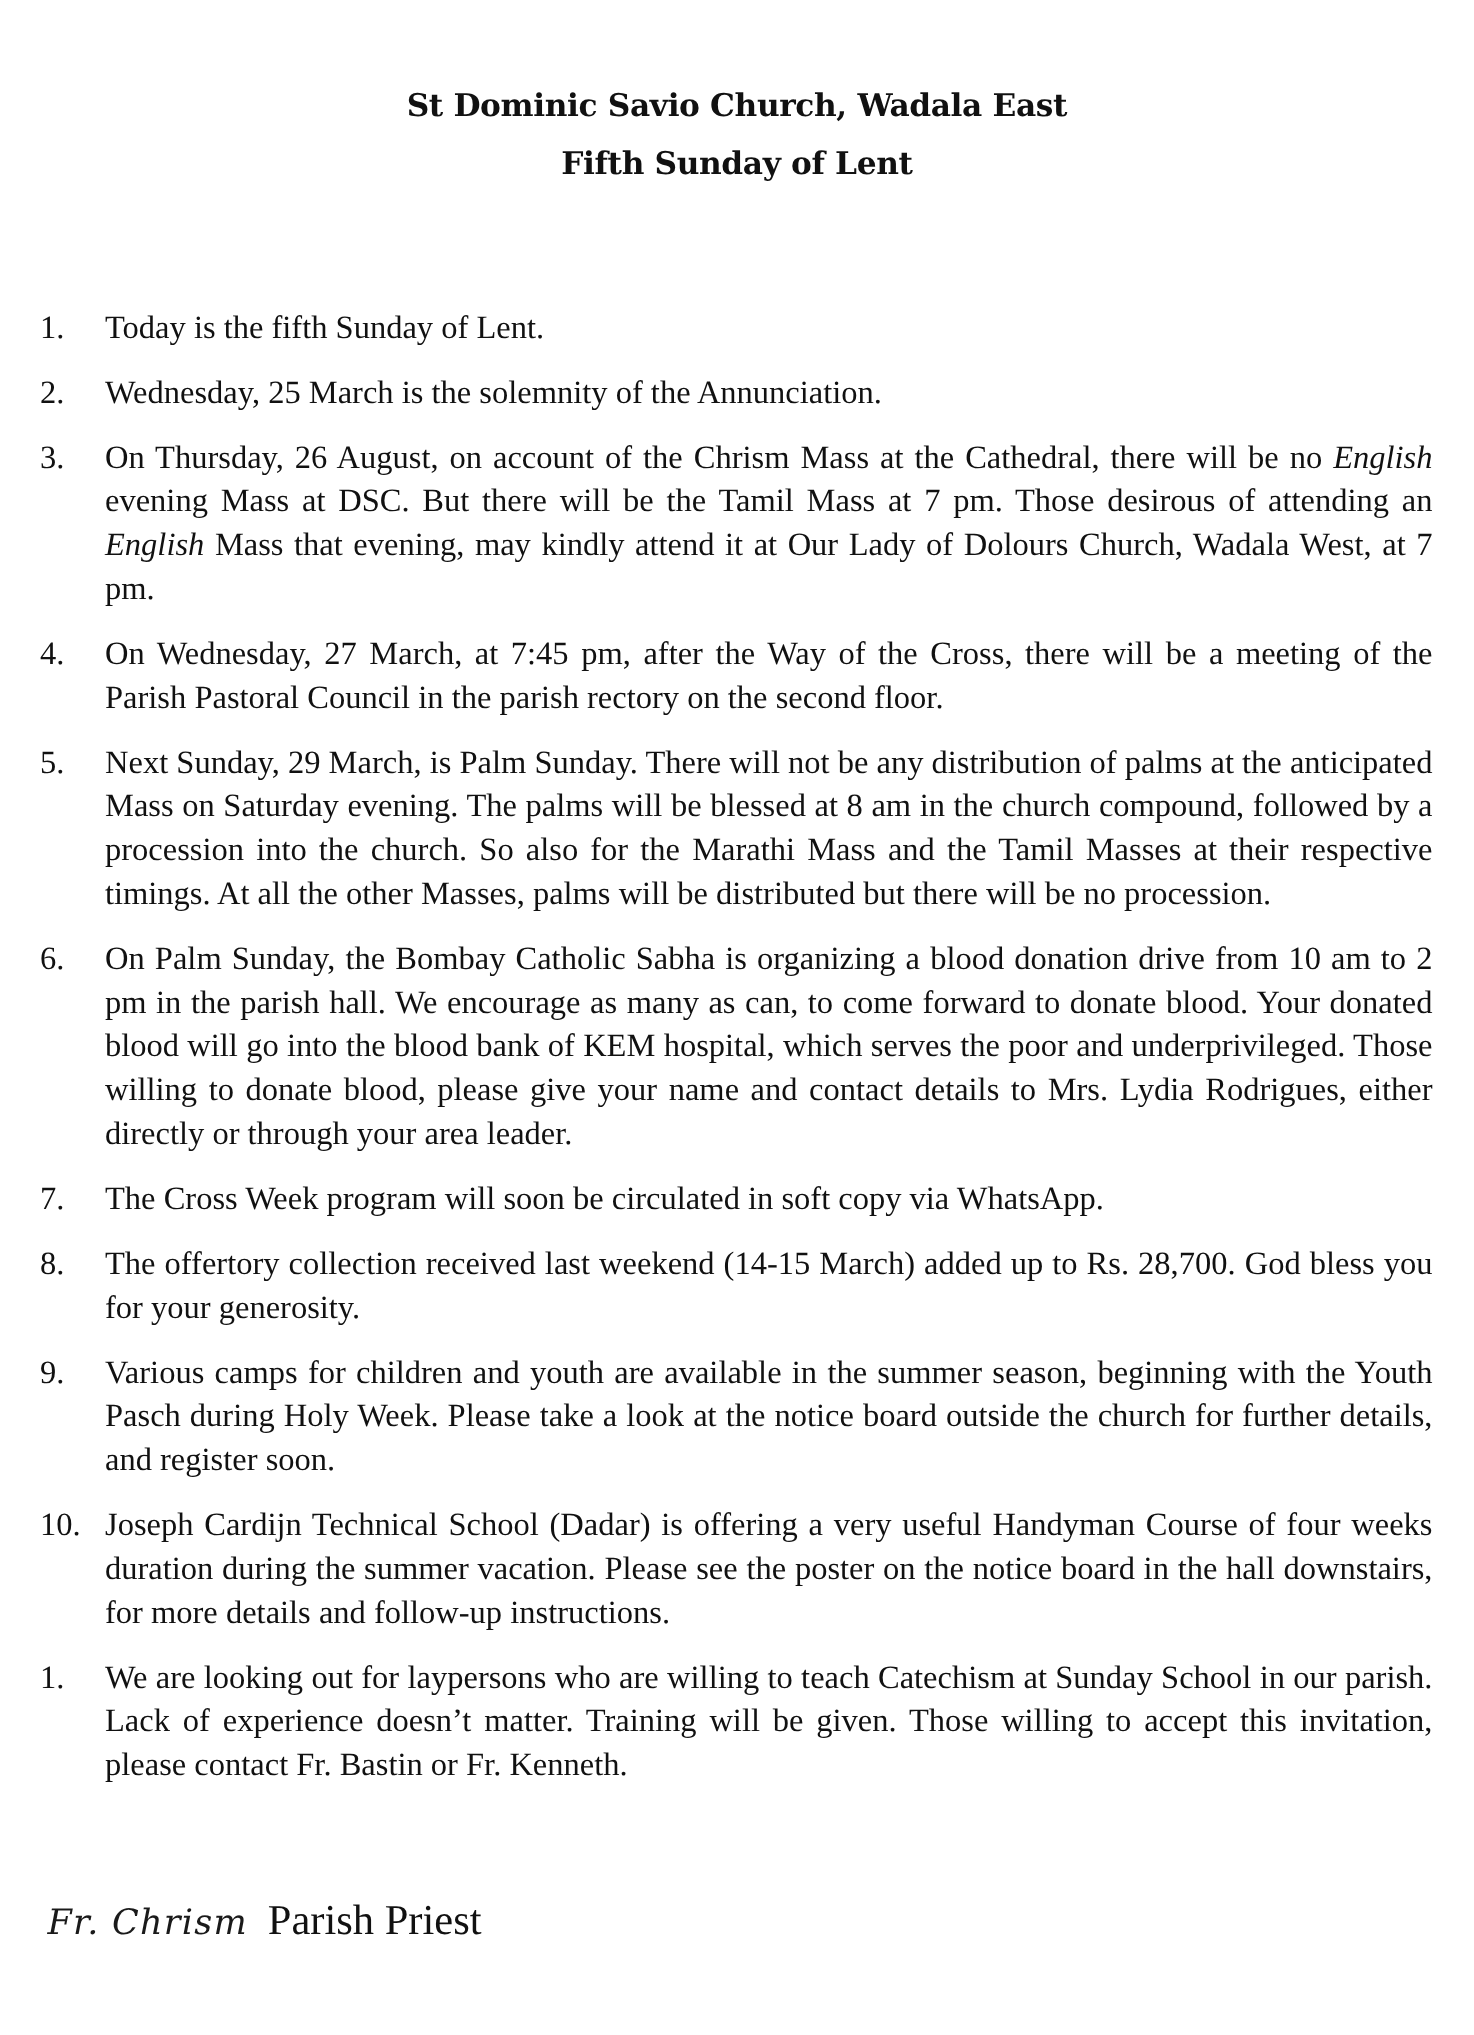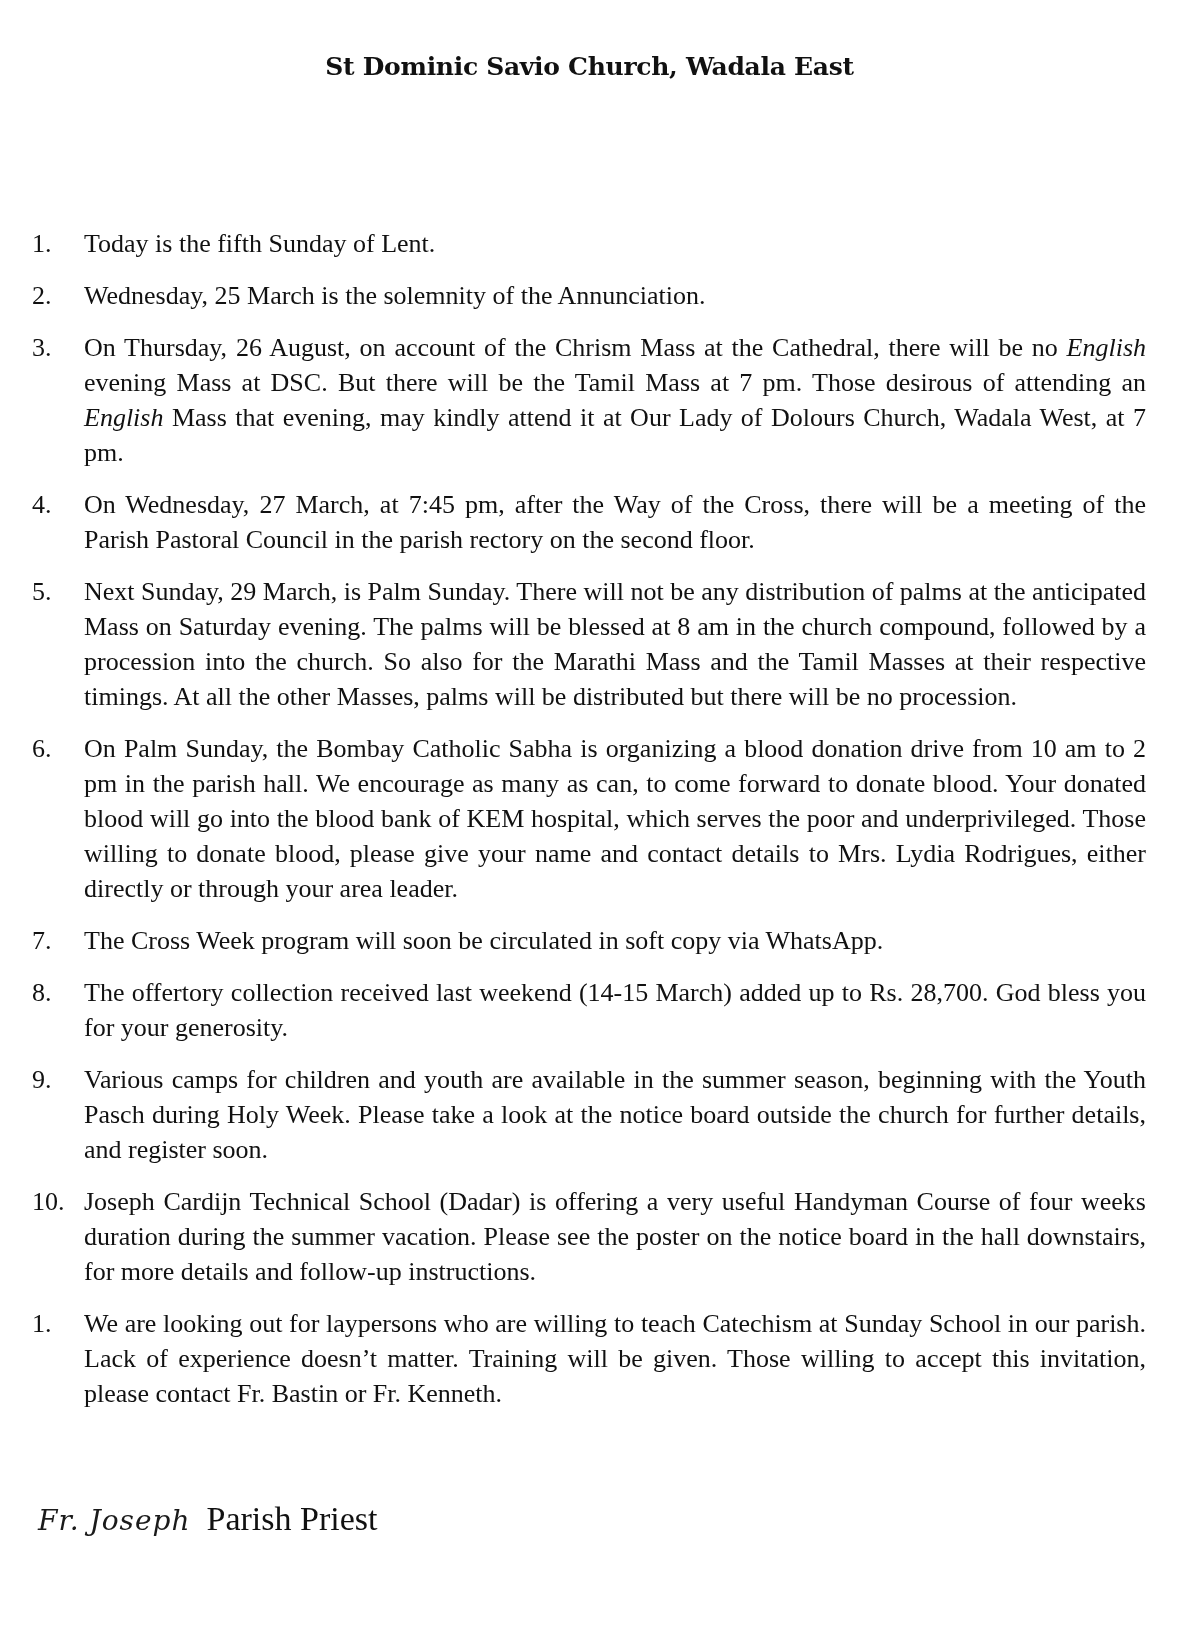--- a/index.html
+++ b/index.html
@@ -1,21 +1,21 @@
 <!DOCTYPE html>
 <html><head>
 <meta charset="utf-8">
 <style>
   html, body { margin: 0; padding: 0; background: #ffffff; }
   body {
     width: 1179px; height: 1628px; overflow: hidden;
     font-family: "DejaVu Serif", "Liberation Serif", serif;
     color: #111111;
   }
-  .page { position: relative; width: 1179px; height: 1348px; }
+  .page { position: relative; width: 1179px; height: 1348px; margin-top: 18px; }
   .header { position: absolute; left: 0; top: 44px; width: 1179px; text-align: center; }
   .header .line {
     font-family: "DejaVu Serif", serif; font-weight: bold;
     font-size: 25px; line-height: 46px; letter-spacing: -0.3px;
   }
   .list { position: absolute; left: 32px; top: 226px; width: 1114px; margin: 0; padding: 0; list-style: none; }
   .item { position: relative; padding-left: 52px; margin-bottom: 17px; }
   .item .num {
     position: absolute; left: 0; top: 0; width: 40px;
     font-family: "Liberation Serif", serif; font-size: 26px; line-height: 35px;
@@ -33,20 +33,21 @@
   .sig-title {
     font-family: "Liberation Serif", serif; font-size: 34px; margin-left: 16px;
   }
 </style>
 </head>
 <body>
 
 <div class="page">
   <div class="header">
     <div class="line">St Dominic Savio Church, Wadala East</div>
+    <div class="line">Fifth Sunday of Lent</div>
   </div>
 
   <ol class="list">
     <li class="item">
       <span class="num">1.</span>
       <div class="text"><span>Today is the fifth Sunday of Lent.</span></div>
     </li>
     <li class="item">
       <span class="num">2.</span>
       <div class="text"><span>Wednesday, 25 March is the solemnity of the Annunciation.</span></div>
@@ -83,15 +84,15 @@
       <span class="num">10.</span>
       <div class="text"><span>Joseph Cardijn Technical School (Dadar) is offering a very useful Handyman Course of four weeks duration during the summer vacation. Please see the poster on the notice board in the hall downstairs, for more details and follow-up instructions.</span></div>
     </li>
     <li class="item">
       <span class="num">1.</span>
       <div class="text"><span>We are looking out for laypersons who are willing to teach Catechism at Sunday School in our parish. Lack of experience doesn’t matter. Training will be given. Those willing to accept this invitation, please contact Fr. Bastin or Fr. Kenneth.</span></div>
     </li>
   </ol>
 
   <div class="signature">
-    <span class="sig-name">Fr. Joseph</span><span class="sig-title">Parish Priest</span>
+    <span class="sig-name">Fr. Chrism</span><span class="sig-title">Parish Priest</span>
   </div>
 </div>
 
 </body></html>

